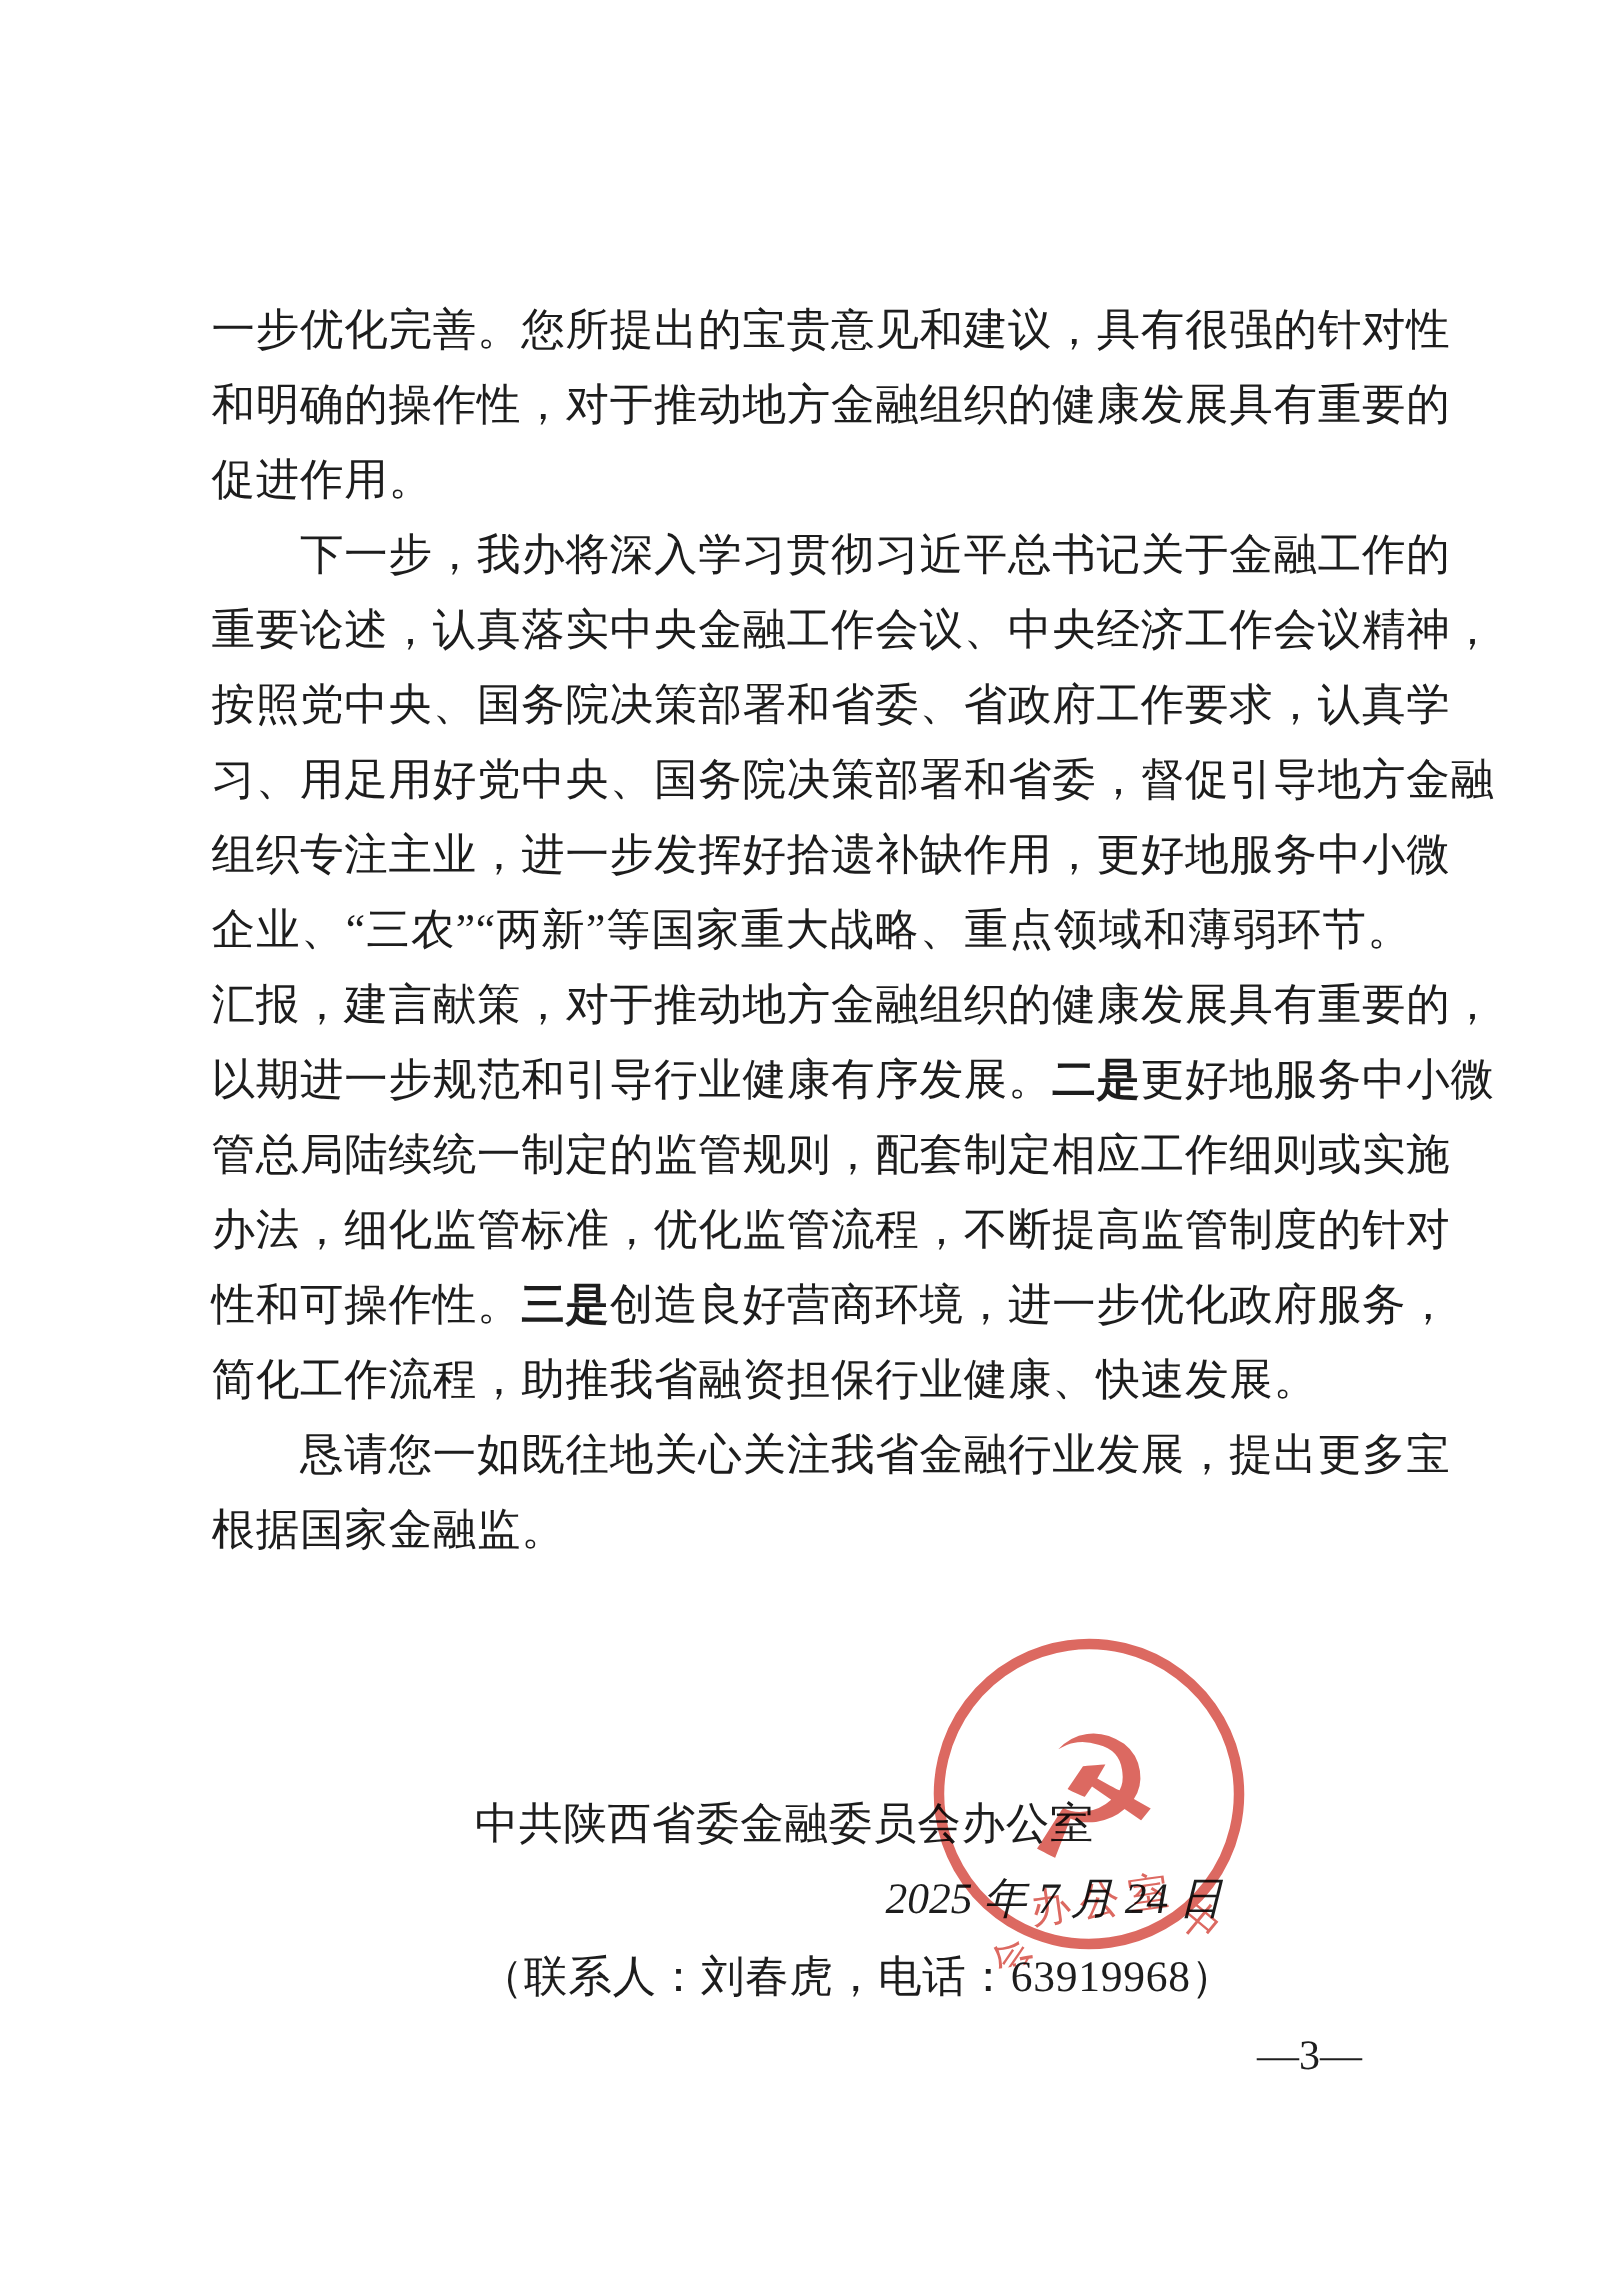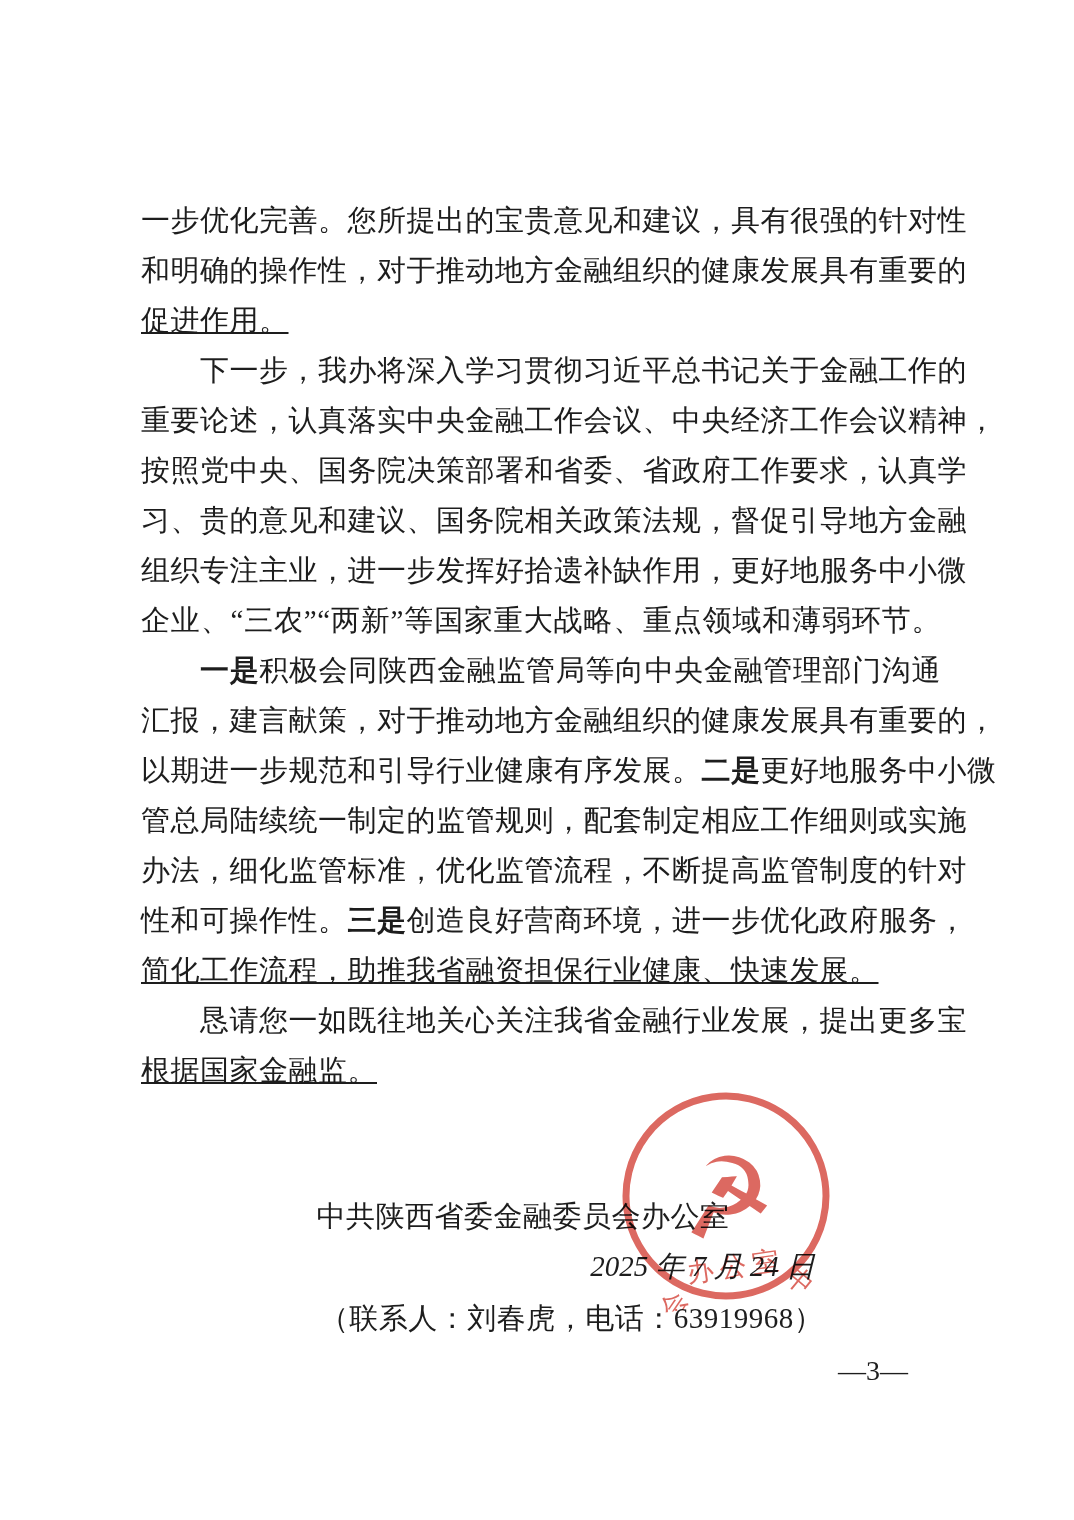--- a/index.html
+++ b/index.html
@@ -19,21 +19,21 @@
     letter-spacing:0.5px;
   }
   .line{
     height:50px;
     text-align:justify;
     text-align-last:justify;
     text-justify:inter-character;
     box-sizing:border-box;
     white-space:nowrap;
   }
-  .line.nojust{text-align-last:left;text-decoration:underline;}
+  .line.nojust{text-align-last:left;}
   .line.indent{padding-left:59px;}
   .seg{font-weight:400;}
   .seg.bold{font-weight:700;}
   .signature-org{
     position:absolute;left:141px;top:1191px;width:800px;
     font-size:29px;line-height:50px;text-align:center;
     padding-right:36px;box-sizing:border-box;letter-spacing:0.5px;
   }
   .signature-date{
     position:absolute;left:141px;top:1241px;width:800px;
@@ -66,24 +66,23 @@
 
 <div class="page" style="background: rgb(255, 255, 255); color: rgb(29, 29, 29);">
 
   <div class="body-text" id="body-text">
       <div class="line"><span class="seg">一步优化完善。您所提出的宝贵意见和建议，具有很强的针对性</span></div>
       <div class="line"><span class="seg">和明确的操作性，对于推动地方金融组织的健康发展具有重要的</span></div>
       <div class="line nojust"><span class="seg">促进作用。</span></div>
       <div class="line indent"><span class="seg">下一步，我办将深入学习贯彻习近平总书记关于金融工作的</span></div>
       <div class="line"><span class="seg">重要论述，认真落实中央金融工作会议、中央经济工作会议精神，</span></div>
       <div class="line"><span class="seg">按照党中央、国务院决策部署和省委、省政府工作要求，认真学</span></div>
-      <div class="line"><span class="seg">习、贵的意见和建议、国务院相关政策法规，督促引导地方金融</span></div>
+      <div class="line"><span class="seg">习、用足用好党中央、国务院决策部署和省委，督促引导地方金融</span></div>
       <div class="line"><span class="seg">组织专注主业，进一步发挥好拾遗补缺作用，更好地服务中小微</span></div>
       <div class="line"><span class="seg">企业、“三农”“两新”等国家重大战略、重点领域和薄弱环节。</span></div>
-      <div class="line indent"><span class="seg bold">一是</span><span class="seg">积极会同陕西金融监管局等向中央金融管理部门沟通</span></div>
       <div class="line"><span class="seg">汇报，建言献策，对于推动地方金融组织的健康发展具有重要的，</span></div>
       <div class="line"><span class="seg">以期进一步规范和引导行业健康有序发展。</span><span class="seg bold">二是</span><span class="seg">更好地服务中小微</span></div>
       <div class="line"><span class="seg">管总局陆续统一制定的监管规则，配套制定相应工作细则或实施</span></div>
       <div class="line"><span class="seg">办法，细化监管标准，优化监管流程，不断提高监管制度的针对</span></div>
       <div class="line"><span class="seg">性和可操作性。</span><span class="seg bold">三是</span><span class="seg">创造良好营商环境，进一步优化政府服务，</span></div>
       <div class="line nojust"><span class="seg">简化工作流程，助推我省融资担保行业健康、快速发展。</span></div>
       <div class="line indent"><span class="seg">恳请您一如既往地关心关注我省金融行业发展，提出更多宝</span></div>
       <div class="line nojust"><span class="seg">根据国家金融监。</span></div>
     </div>
 

